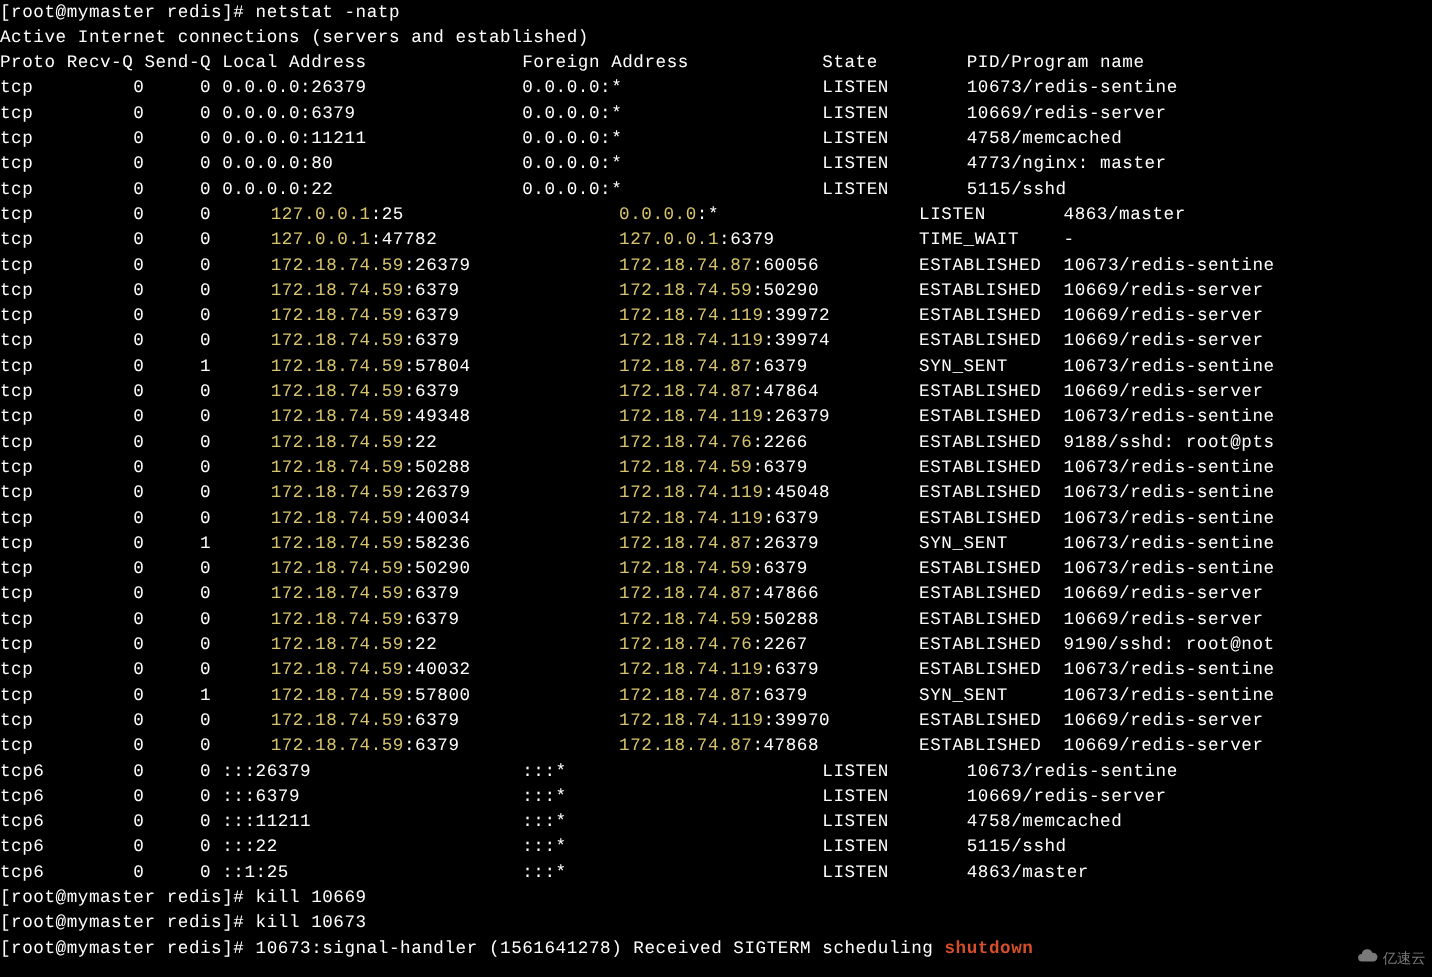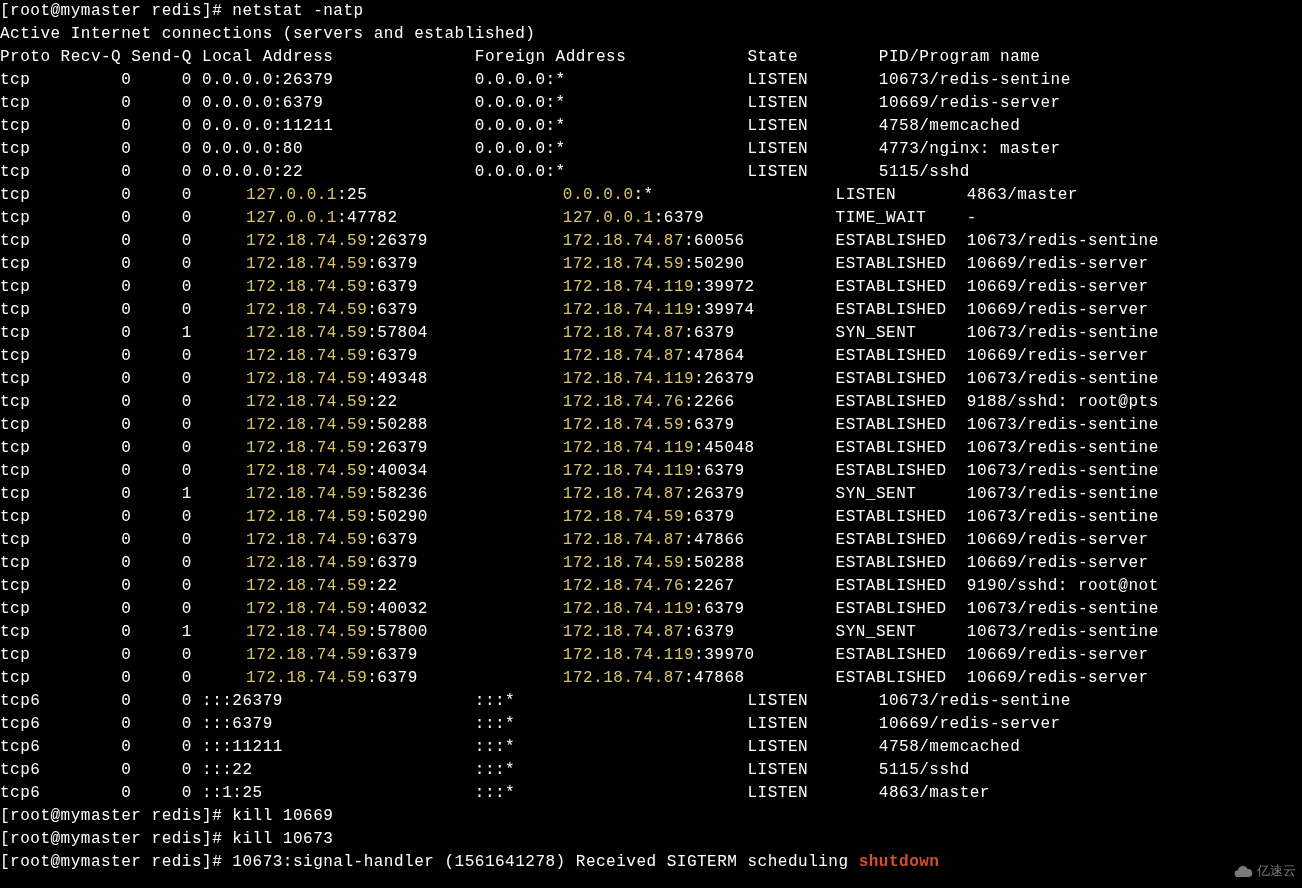--- a/index.html
+++ b/index.html
@@ -24,21 +24,21 @@
   .watermark {
     position: absolute;
     right: 6px;
     bottom: 6px;
     font-family: sans-serif;
     font-size: 13px;
     color: #bbb;
     opacity: 0.65;
     letter-spacing: 0;
     display: flex;
-    align-items: flex-end;
+    align-items: flex-start;
     gap: 4px;
   }
   .watermark svg { width: 20px; height: 20px; }
 </style>
 </head>
 <body>
 
 <div class="term" id="term"><div class="line">[root@mymaster redis]# netstat -natp</div><div class="line">Active Internet connections (servers and established)</div><div class="line">Proto Recv-Q Send-Q Local Address              Foreign Address            State        PID/Program name</div><div class="line">tcp         0     0 0.0.0.0:26379              0.0.0.0:*                  LISTEN       10673/redis-sentine</div><div class="line">tcp         0     0 0.0.0.0:6379               0.0.0.0:*                  LISTEN       10669/redis-server</div><div class="line">tcp         0     0 0.0.0.0:11211              0.0.0.0:*                  LISTEN       4758/memcached</div><div class="line">tcp         0     0 0.0.0.0:80                 0.0.0.0:*                  LISTEN       4773/nginx: master</div><div class="line">tcp         0     0 0.0.0.0:22                 0.0.0.0:*                  LISTEN       5115/sshd</div><div class="line">tcp         0     0 <span class="yellow">127.0.0.1</span>:25               <span class="yellow">0.0.0.0</span>:*                  LISTEN       4863/master</div><div class="line">tcp         0     0 <span class="yellow">127.0.0.1</span>:47782            <span class="yellow">127.0.0.1</span>:6379             TIME_WAIT    -</div><div class="line">tcp         0     0 <span class="yellow">172.18.74.59</span>:26379         <span class="yellow">172.18.74.87</span>:60056         ESTABLISHED  10673/redis-sentine</div><div class="line">tcp         0     0 <span class="yellow">172.18.74.59</span>:6379          <span class="yellow">172.18.74.59</span>:50290         ESTABLISHED  10669/redis-server</div><div class="line">tcp         0     0 <span class="yellow">172.18.74.59</span>:6379          <span class="yellow">172.18.74.119</span>:39972        ESTABLISHED  10669/redis-server</div><div class="line">tcp         0     0 <span class="yellow">172.18.74.59</span>:6379          <span class="yellow">172.18.74.119</span>:39974        ESTABLISHED  10669/redis-server</div><div class="line">tcp         0     1 <span class="yellow">172.18.74.59</span>:57804         <span class="yellow">172.18.74.87</span>:6379          SYN_SENT     10673/redis-sentine</div><div class="line">tcp         0     0 <span class="yellow">172.18.74.59</span>:6379          <span class="yellow">172.18.74.87</span>:47864         ESTABLISHED  10669/redis-server</div><div class="line">tcp         0     0 <span class="yellow">172.18.74.59</span>:49348         <span class="yellow">172.18.74.119</span>:26379        ESTABLISHED  10673/redis-sentine</div><div class="line">tcp         0     0 <span class="yellow">172.18.74.59</span>:22            <span class="yellow">172.18.74.76</span>:2266          ESTABLISHED  9188/sshd: root@pts</div><div class="line">tcp         0     0 <span class="yellow">172.18.74.59</span>:50288         <span class="yellow">172.18.74.59</span>:6379          ESTABLISHED  10673/redis-sentine</div><div class="line">tcp         0     0 <span class="yellow">172.18.74.59</span>:26379         <span class="yellow">172.18.74.119</span>:45048        ESTABLISHED  10673/redis-sentine</div><div class="line">tcp         0     0 <span class="yellow">172.18.74.59</span>:40034         <span class="yellow">172.18.74.119</span>:6379         ESTABLISHED  10673/redis-sentine</div><div class="line">tcp         0     1 <span class="yellow">172.18.74.59</span>:58236         <span class="yellow">172.18.74.87</span>:26379         SYN_SENT     10673/redis-sentine</div><div class="line">tcp         0     0 <span class="yellow">172.18.74.59</span>:50290         <span class="yellow">172.18.74.59</span>:6379          ESTABLISHED  10673/redis-sentine</div><div class="line">tcp         0     0 <span class="yellow">172.18.74.59</span>:6379          <span class="yellow">172.18.74.87</span>:47866         ESTABLISHED  10669/redis-server</div><div class="line">tcp         0     0 <span class="yellow">172.18.74.59</span>:6379          <span class="yellow">172.18.74.59</span>:50288         ESTABLISHED  10669/redis-server</div><div class="line">tcp         0     0 <span class="yellow">172.18.74.59</span>:22            <span class="yellow">172.18.74.76</span>:2267          ESTABLISHED  9190/sshd: root@not</div><div class="line">tcp         0     0 <span class="yellow">172.18.74.59</span>:40032         <span class="yellow">172.18.74.119</span>:6379         ESTABLISHED  10673/redis-sentine</div><div class="line">tcp         0     1 <span class="yellow">172.18.74.59</span>:57800         <span class="yellow">172.18.74.87</span>:6379          SYN_SENT     10673/redis-sentine</div><div class="line">tcp         0     0 <span class="yellow">172.18.74.59</span>:6379          <span class="yellow">172.18.74.119</span>:39970        ESTABLISHED  10669/redis-server</div><div class="line">tcp         0     0 <span class="yellow">172.18.74.59</span>:6379          <span class="yellow">172.18.74.87</span>:47868         ESTABLISHED  10669/redis-server</div><div class="line">tcp6        0     0 :::26379                   :::*                       LISTEN       10673/redis-sentine</div><div class="line">tcp6        0     0 :::6379                    :::*                       LISTEN       10669/redis-server</div><div class="line">tcp6        0     0 :::11211                   :::*                       LISTEN       4758/memcached</div><div class="line">tcp6        0     0 :::22                      :::*                       LISTEN       5115/sshd</div><div class="line">tcp6        0     0 ::1:25                     :::*                       LISTEN       4863/master</div><div class="line">[root@mymaster redis]# kill 10669</div><div class="line">[root@mymaster redis]# kill 10673</div><div class="line">[root@mymaster redis]# 10673:signal-handler (1561641278) Received SIGTERM scheduling <span class="red-bold">shutdown</span></div></div>
 
 <div class="watermark">

